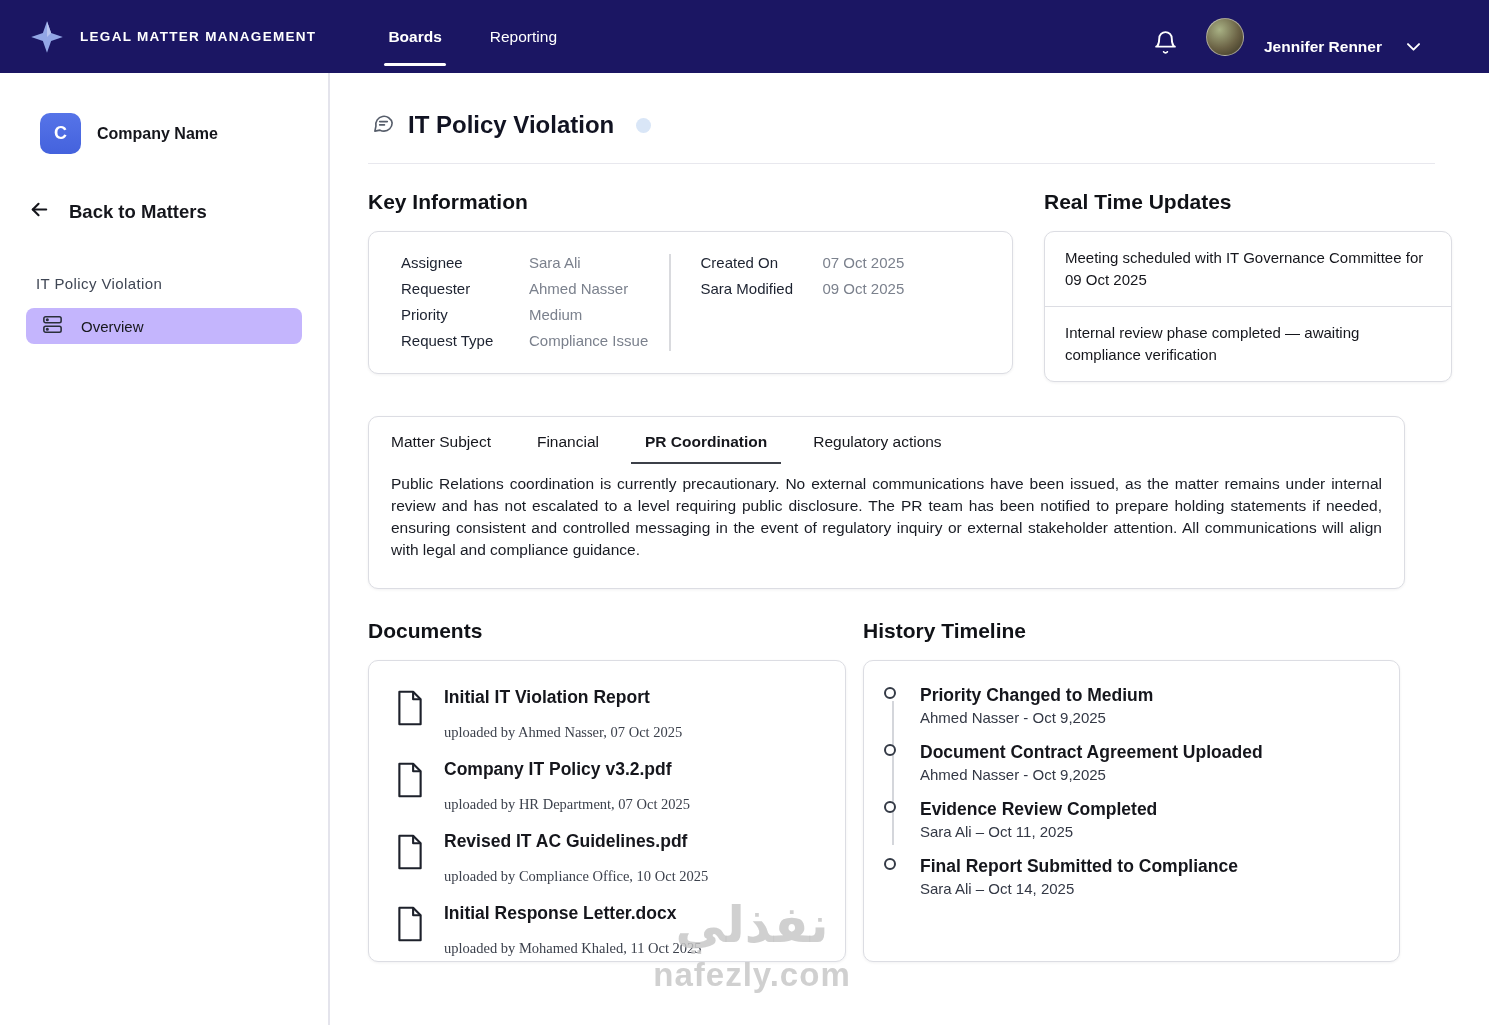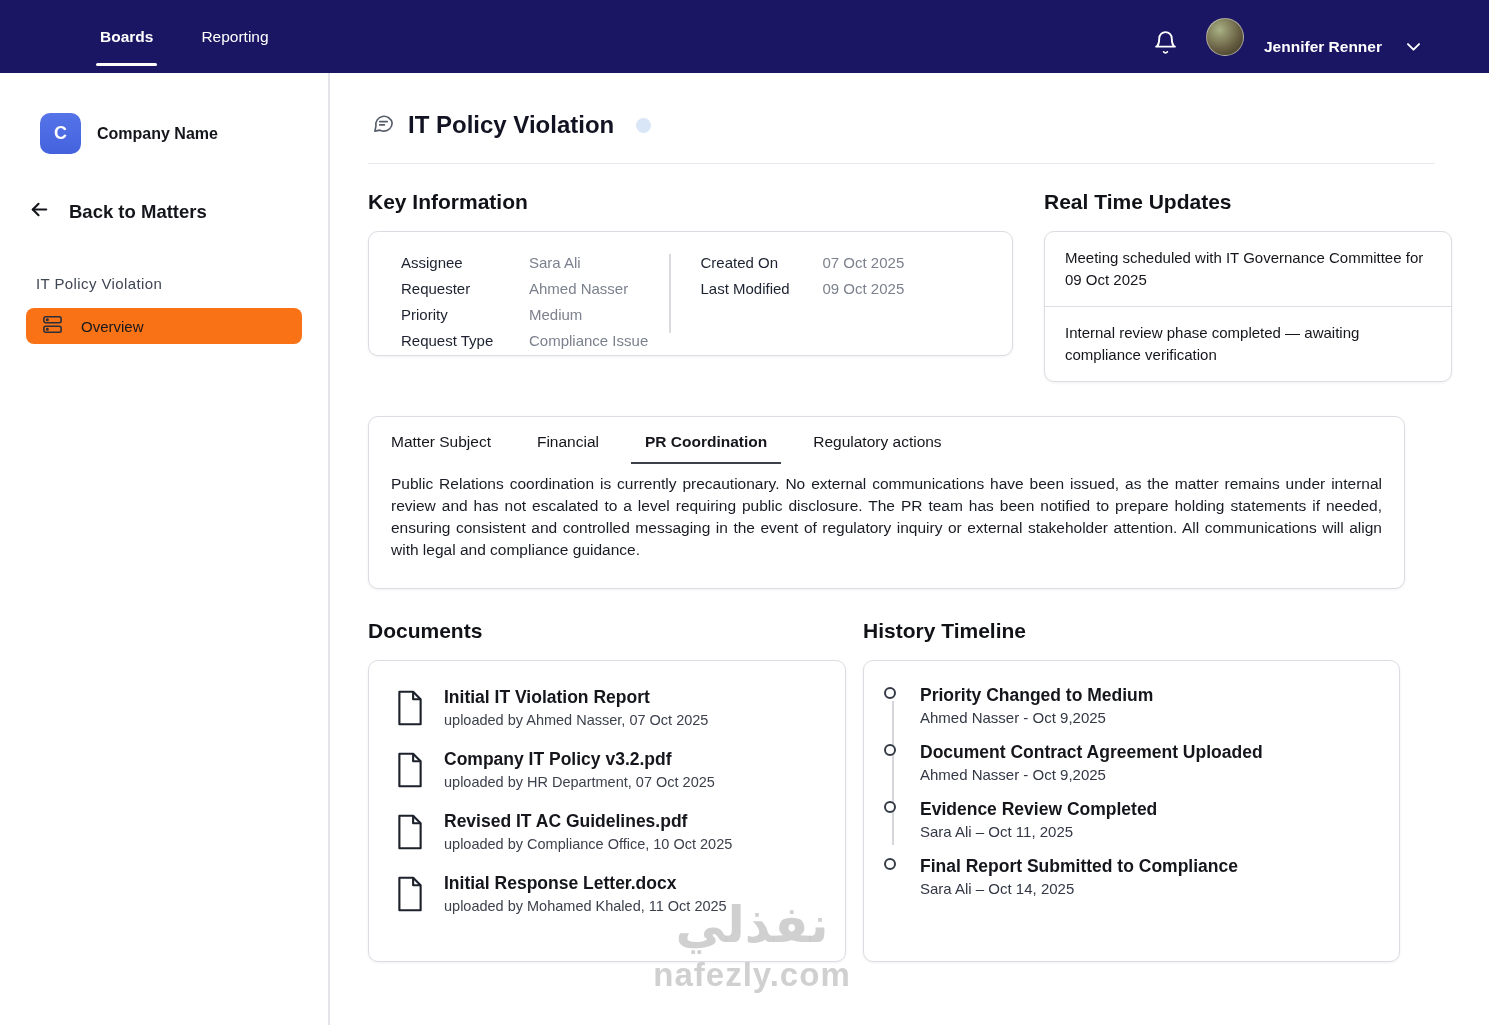--- a/index.html
+++ b/index.html
@@ -30,37 +30,37 @@
   .sidebar { position:absolute; left:0; top:73px; bottom:0; width:330px;
     border-right:2px solid #e4e4ec; background:#fff; padding-top:40px; }
   .company-row { display:flex; align-items:center; gap:16px; padding-left:40px; }
   .company-avatar { width:41px; height:41px; border-radius:10px; color:#fff;
     background:linear-gradient(180deg,#5674e8,#4462dd); font-size:18px; font-weight:700;
     display:flex; align-items:center; justify-content:center; }
   .company-name { font-size:16px; font-weight:600; }
   .back-row { display:flex; align-items:center; gap:18px; padding-left:28px; margin-top:44px; cursor:pointer; }
   .back-label { font-size:18.5px; font-weight:700; }
   .side-section-label { margin:50px 0 0 36px; font-size:15px; color:#3f4654; letter-spacing:.4px; font-weight:500; }
-  .side-item { margin:16px 26px 0; height:36px; border-radius:8px; background:#f97316;
+  .side-item { margin:16px 26px 0; height:36px; border-radius:8px; background:#c4b5fd;
     display:flex; align-items:center; gap:18px; padding-left:16px; cursor:pointer; }
   .side-item-label { font-size:15px; font-weight:500; color:#17181d; }
 
   
   .main { position:absolute; left:332px; top:73px; right:0; bottom:0; padding:38px 66px 0 36px; overflow:hidden; }
   .page-header { display:flex; align-items:center; gap:13px; padding-left:4px; }
   .page-title { font-size:24px; font-weight:700; color:#111322; }
   .status-dot { width:15px; height:15px; border-radius:50%; background:#d9e6f7; margin-left:9px; }
   .header-divider { border:none; border-top:1.5px solid #e8e8ee; margin-top:24px; }
 
   .grid-top { display:grid; grid-template-columns:645px 408px; gap:31px; margin-top:26px; }
   .section-heading { font-size:21px; font-weight:700; color:#101217; margin-bottom:17px; }
   .card { background:#fff; border:1.5px solid #dcdde3; border-radius:10px;
     box-shadow:0 1px 3px rgba(20,20,40,.06); }
 
-  .key-card { display:flex; padding:22px 0; height:125px; }
+  .key-card { display:flex; padding:22px 0; height:143px; }
   .key-col-left { width:300px; padding-left:32px; }
   .key-divider { width:1.5px; background:#d9dade; }
   .key-col-right { flex:1; padding-left:30px; }
   .kv-row { display:flex; margin-bottom:9px; }
   .kv-label { width:128px; font-size:15px; color:#1c2230; font-weight:500; flex:none; }
   .kv-value { font-size:15px; color:#7b818d; }
   .key-col-right .kv-label { width:122px; }
 
   .updates-card { display:flex; flex-direction:column; height:151px; }
   .update-item { flex:1; padding:13px 20px; font-size:15px; line-height:1.5; color:#15161c;
@@ -73,40 +73,50 @@
     cursor:pointer; position:relative; }
   .tab.active { font-weight:700; }
   .tab.active::after { content:""; position:absolute; left:0; right:0; bottom:0; height:2.5px; background:#3c4048; }
   .tab-content { padding:9px 22px 27px; font-size:15.5px; line-height:1.42; color:#191c24; text-align:justify; }
 
   .grid-bottom { display:grid; grid-template-columns:478px 537px; gap:17px; margin-top:30px; }
   .docs-card { padding:26px 26px 8px; height:302px; }
   .doc-item { display:flex; gap:19px; margin-bottom:18px; align-items:flex-start; cursor:pointer; }
   .doc-icon { flex:none; margin-top:2px; }
   .doc-title { font-size:17.5px; font-weight:700; }
-  .doc-meta { font-size:14.5px; color:#3c414c; margin-top:4px; }
+  .doc-meta { font-size:14.5px; color:#3c414c; margin-top:16px;font-family:Liberation Serif, serif; }
 
   .history-card { padding:24px 20px 8px; height:302px; }
   .timeline { position:relative; list-style:none; }
   .timeline-rail { position:absolute; left:8px; top:16px; bottom:52px; width:2px; background:#d4d6db; }
   .tl-item { position:relative; padding-left:36px; margin-bottom:16px; }
   .tl-dot { position:absolute; left:0; top:2px; width:12px; height:12px;
     border:2.5px solid #343a46; border-radius:50%; background:#fff; }
   .tl-title { font-size:17.5px; font-weight:700; }
   .tl-meta { font-size:15px; color:#333845; margin-top:3px; }
 
   .watermark { position:absolute; left:752px; top:898px; transform:translateX(-50%);
     text-align:center; color:rgba(198,198,198,.82); pointer-events:none; z-index:10; line-height:1.1; }
   .wm-ar { font-size:50px; font-weight:700; }
   .wm-latin { font-size:33px; font-weight:600; letter-spacing:1px; margin-top:4px; }
 </style>
 </head>
 <body>
 
 <header class="navbar">
+  <div class="brand">
+    <span>
+      <svg class="logo" viewBox="0 0 24 24">
+        <path d="M12 2 L14.6 9.4 L22 12 L14.6 14.6 L12 22 L9.4 14.6 L2 12 L9.4 9.4 Z" fill="#93a7e6"></path>
+        <path d="M12 2 L14.6 9.4 L22 12 L12 12 Z" fill="#aebde e" fill-opacity="0.0"></path>
+        <path d="M12 2 L14.6 9.4 L12 12 Z" fill="#b9c5ef"></path>
+      </svg>
+    </span>
+    <span class="brand-text">LEGAL MATTER MANAGEMENT</span>
+  </div>
   <nav class="nav-tabs">
     <a class="nav-tab active">Boards</a>
     <a class="nav-tab">Reporting</a>
   </nav>
   <div class="nav-right">
     <span class="bell-wrap">
       <svg width="25" height="27" viewBox="0 0 24 24" fill="none" stroke="#ffffff" stroke-width="1.8" stroke-linecap="round" stroke-linejoin="round">
         <path d="M18 8a6 6 0 0 0-12 0c0 7-3 8-3 8h18s-3-1-3-8"></path>
         <path d="M13.7 21a2 2 0 0 1-3.4 0"></path>
       </svg>
@@ -186,21 +196,21 @@
             <span class="kv-value">Compliance Issue</span>
           </div>
         </div>
         <div class="key-divider"></div>
         <div class="key-col-right">
           <div class="kv-row">
             <span class="kv-label">Created On</span>
             <span class="kv-value">07 Oct 2025</span>
           </div>
           <div class="kv-row">
-            <span class="kv-label">Last Modified</span>
+            <span class="kv-label">Sara Modified</span>
             <span class="kv-value">09 Oct 2025</span>
           </div>
         </div>
       </div>
     </section>
 
     <section>
       <h2 class="section-heading">Real Time Updates</h2>
       <div class="card updates-card">
         <div class="update-item">Meeting scheduled with IT Governance Committee for 09 Oct 2025</div>

